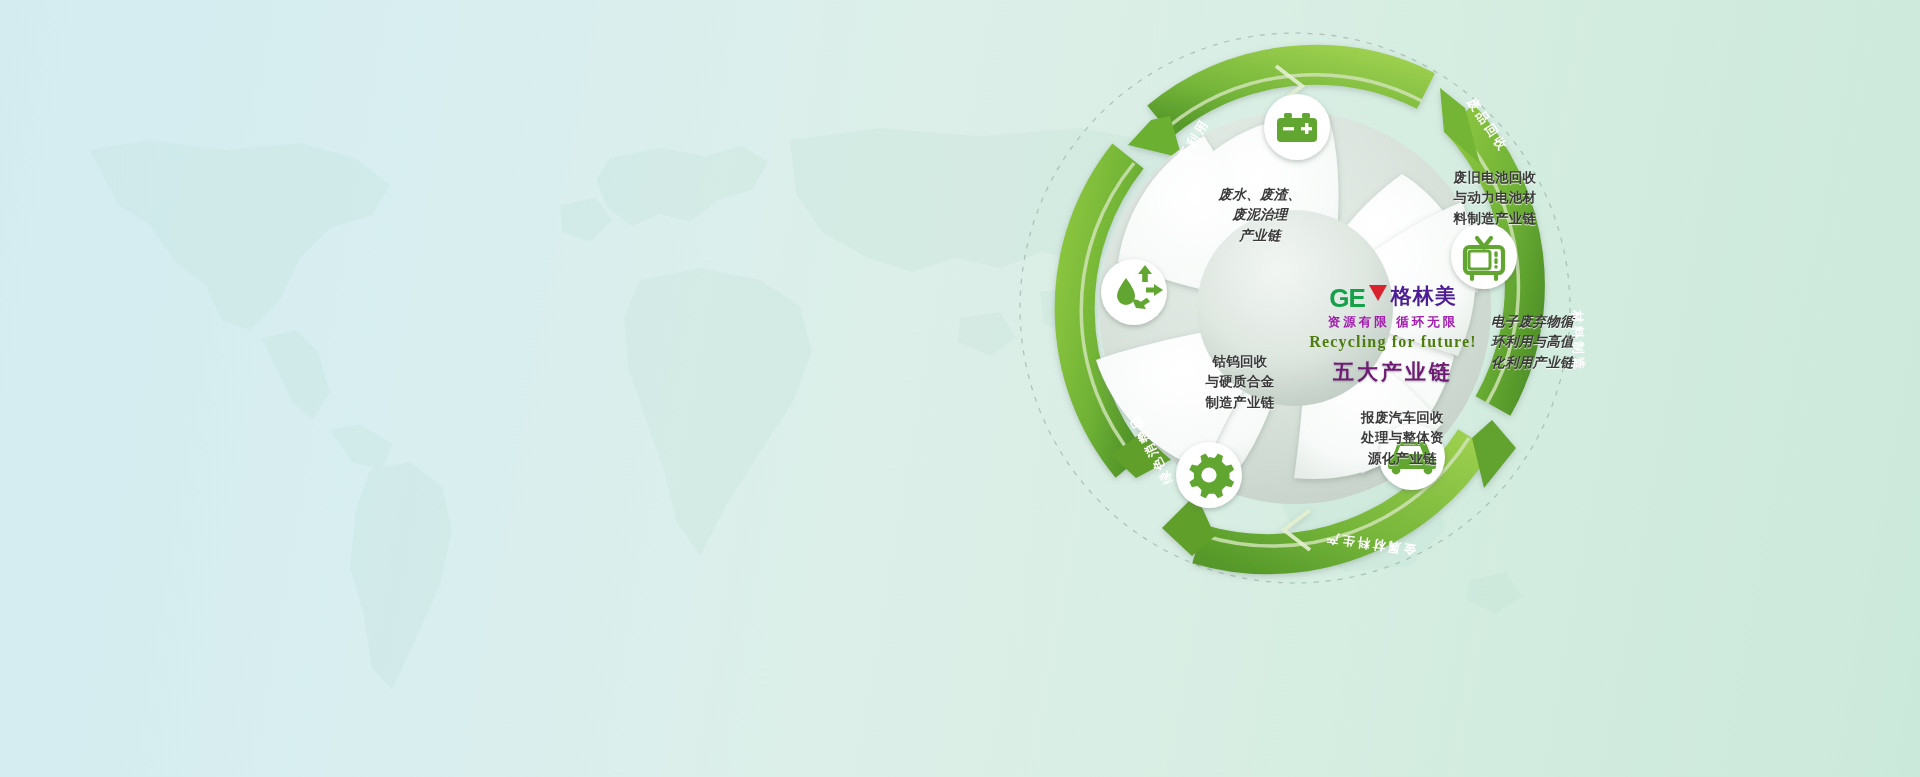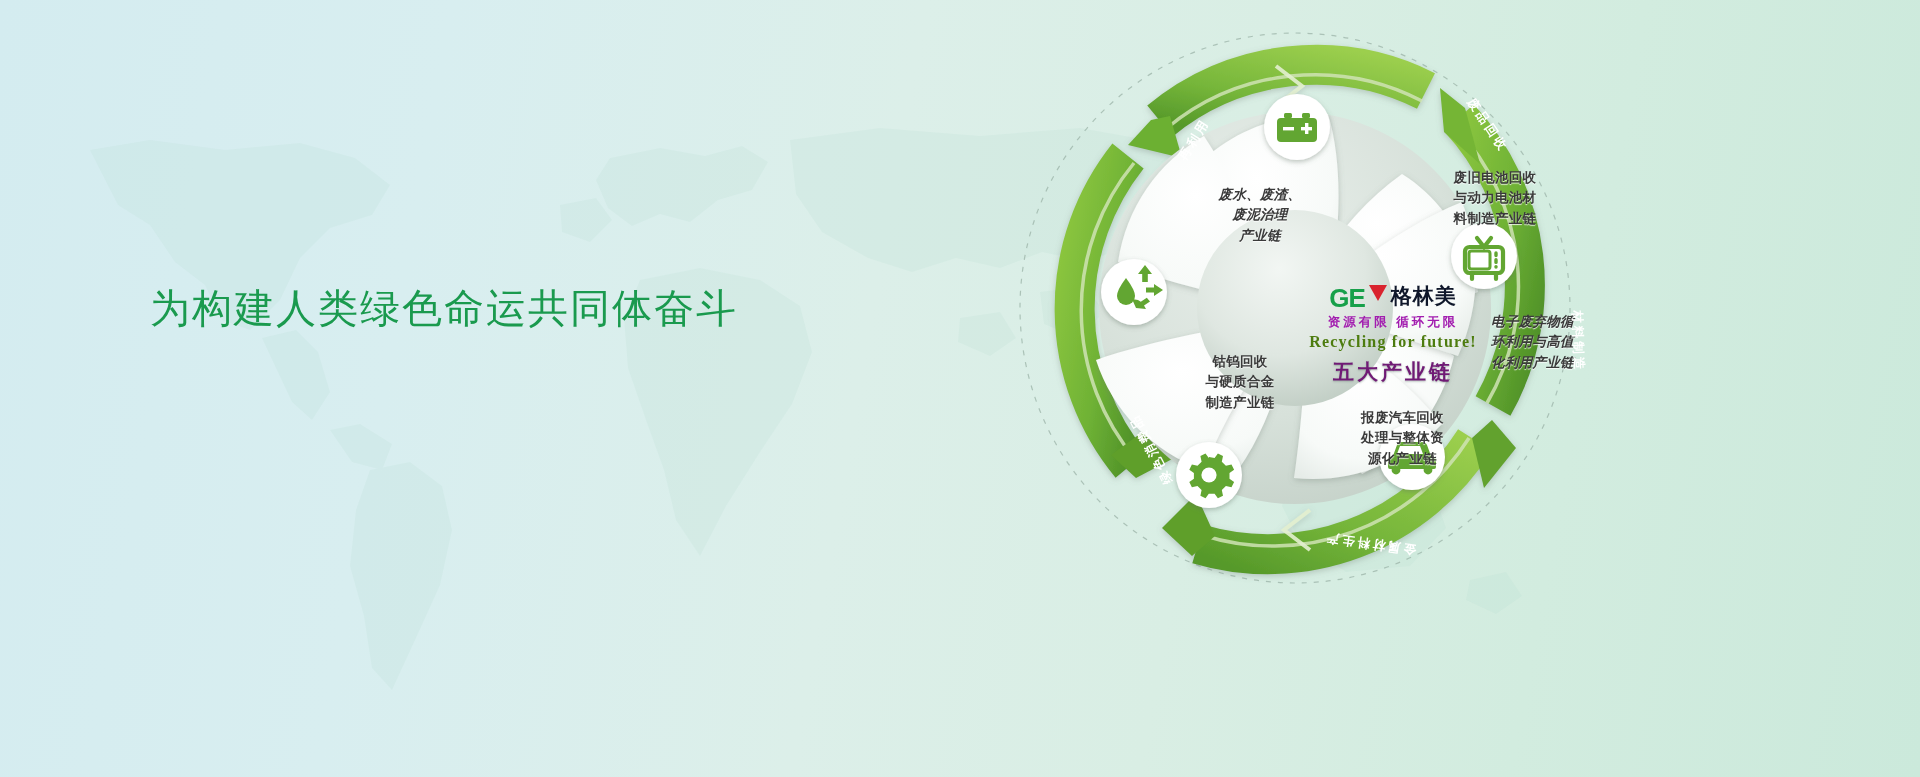--- a/index.html
+++ b/index.html
@@ -34,21 +34,21 @@
   #pt-batt {left:1400px;top:168px;width:190px;}
   #pt-elec {left:1440px;top:312px;width:185px;font-style:italic;}
   #pt-car  {left:1310px;top:408px;width:185px;}
   #pt-cow  {left:1155px;top:352px;width:170px;}
 
   
   #centerLogo{position:absolute;left:1293px;top:285px;width:200px;text-align:center;}
   #centerLogo .gemrow{display:flex;align-items:flex-start;justify-content:center;gap:3px;line-height:1;}
   #centerLogo .gem{font-size:26px;font-weight:700;color:#17a04a;letter-spacing:-1px;font-family:"Liberation Sans",sans-serif;}
   #centerLogo .mark{display:inline-block;width:0;height:0;border-left:9px solid transparent;border-right:9px solid transparent;border-top:16px solid #d9232e;margin:0 1px;}
-  #centerLogo .cn{font-size:21px;font-weight:700;color:#0f172a;letter-spacing:1px;}
+  #centerLogo .cn{font-size:21px;font-weight:700;color:#4c1d95;letter-spacing:1px;}
   #centerLogo .slogan{font-size:12.5px;color:#a21caf;letter-spacing:3px;margin-top:3px;font-weight:700;}
   #centerLogo .eng{font-size:16px;color:#4d7c0f;letter-spacing:1.2px;margin-top:2px;font-family:"Liberation Serif",serif;font-weight:700;}
   #centerTitle{
     position:absolute;left:1293px;top:358px;width:200px;text-align:center;
     font-size:21px;font-weight:700;color:#701a75;letter-spacing:3px;
     text-shadow:0 1px 2px rgba(110,130,120,.55);
   }
 
   
   .ringTxt{position:absolute;color:#ffffff;font-size:12.5px;font-weight:700;letter-spacing:3px;white-space:nowrap;}
@@ -80,21 +80,20 @@
     <path d="M1040 292 L1086 286 L1104 312 L1078 338 L1044 324 Z"></path>
     <path d="M960 318 L1000 312 L1016 338 L990 356 L958 342 Z"></path>
     <path d="M1216 340 L1252 334 L1268 358 L1242 376 L1212 362 Z"></path>
 
     <path d="M1290 470 L1370 458 L1430 482 L1446 528 L1410 566 L1346 572 L1300 542 L1282 506 Z"></path>
     <path d="M1470 580 L1506 572 L1522 596 L1496 614 L1466 600 Z"></path>
   </g>
 </svg>
 
 <div class="headline">
-  <div class="ln ln2">为构建人类绿色命运共同体奋斗</div>
 </div>
 
 <div id="diagram">
 <svg width="570" height="600" viewBox="0 0 570 600">
   <defs>
     <linearGradient id="gRing" x1="0" y1="0" x2="1" y2="1">
       <stop offset="0%" stop-color="#8cc63f"></stop>
       <stop offset="55%" stop-color="#6fb235"></stop>
       <stop offset="100%" stop-color="#4f9128"></stop>
     </linearGradient>

